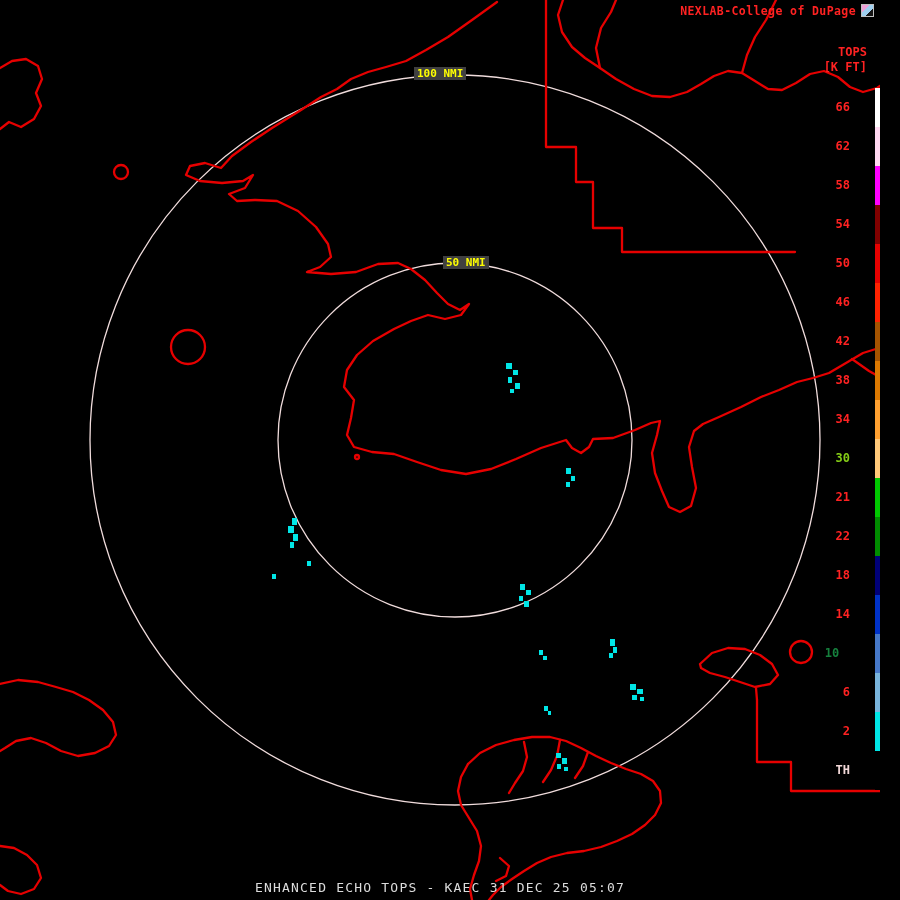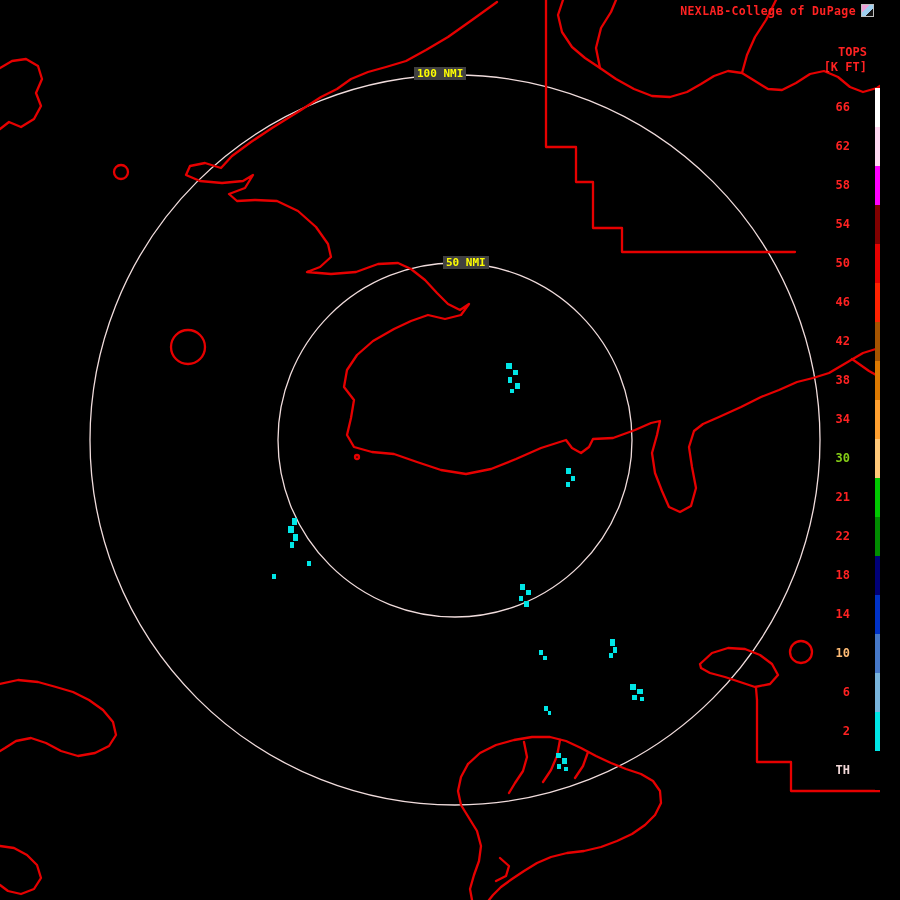--- a/index.html
+++ b/index.html
@@ -126,22 +126,23 @@
       <div class="seg-label" style="top: 256px; color: rgb(255, 34, 34);">50</div>
       <div class="seg-label" style="top: 295px; color: rgb(255, 34, 34);">46</div>
       <div class="seg-label" style="top: 334px; color: rgb(255, 34, 34);">42</div>
       <div class="seg-label" style="top: 373px; color: rgb(255, 34, 34);">38</div>
       <div class="seg-label" style="top: 412px; color: rgb(255, 34, 34);">34</div>
       <div class="seg-label" style="top: 451px; color: #84cc16;">30</div>
       <div class="seg-label" style="top: 490px; color: rgb(255, 34, 34);">21</div>
       <div class="seg-label" style="top: 529px; color: rgb(255, 34, 34);">22</div>
       <div class="seg-label" style="top: 568px; color: rgb(255, 34, 34);">18</div>
       <div class="seg-label" style="top: 607px; color: rgb(255, 34, 34);">14</div>
-      <div class="seg-label" style="top: 646px; color: #fdba74;">10</div>
+      <div class="seg-label" style="top: 646px; color: #15803d; text-align: center;">10</div>
       <div class="seg-label" style="top: 685px; color: rgb(255, 34, 34);">6</div>
       <div class="seg-label" style="top: 724px; color: rgb(255, 34, 34);">2</div>
       <div class="seg-label" style="top: 763px; color: rgb(242, 216, 216);">TH</div>
     </div>
 
   <div class="ring-label" id="ring100" style="color: rgb(255, 255, 0);">100 NMI</div>
   <div class="ring-label" id="ring50" style="color: rgb(255, 255, 0);">50 NMI</div>
 
+  <div class="footer" style="color: rgb(220, 220, 220);">ENHANCED ECHO TOPS - KAEC 31 DEC 25 05:07</div>
 </div>
 
 </body></html>

